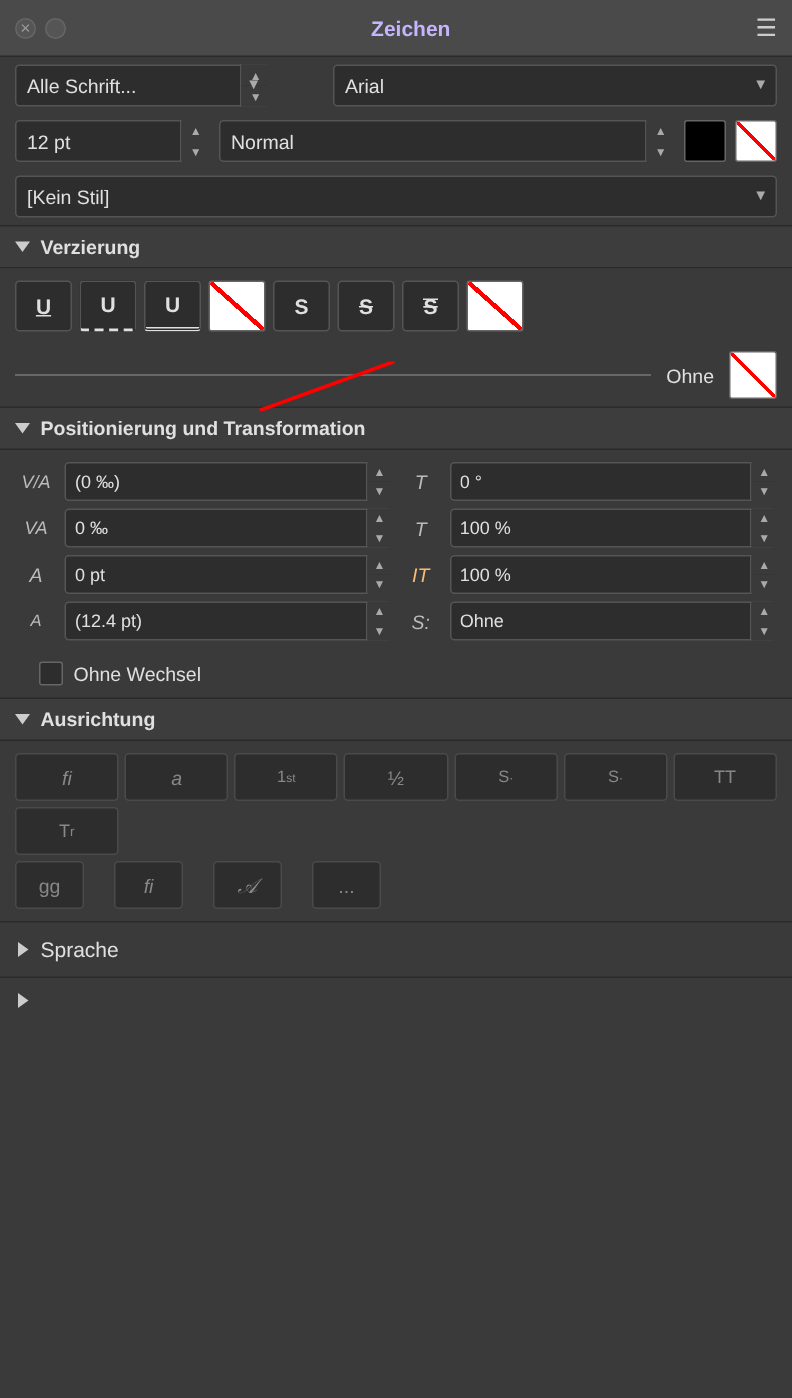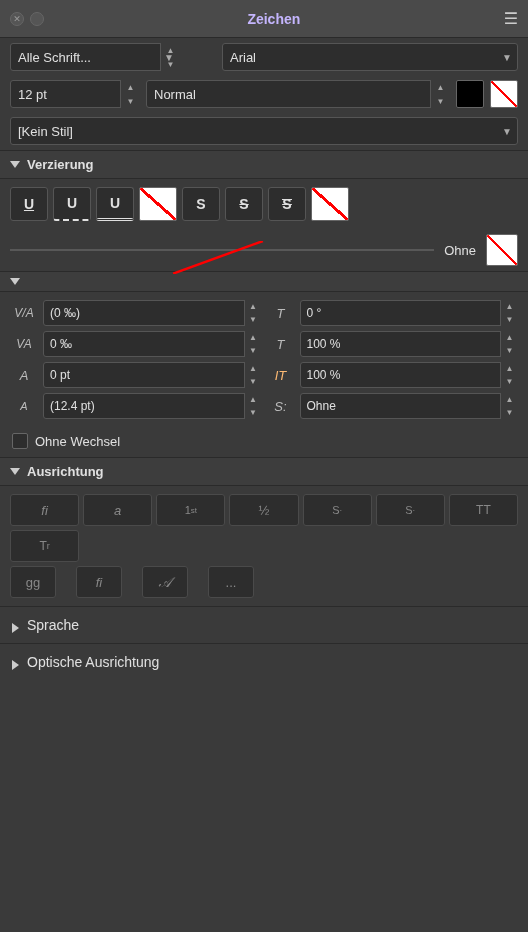--- a/index.html
+++ b/index.html
@@ -397,21 +397,21 @@
       font-size: 12px;
       height: 26px;
       appearance: none;
       cursor: pointer;
     }
 
     
     .checkbox-row {
       display: flex;
       align-items: center;
-      padding: 6px 12px 8px;
+      padding: 6px 26px 8px;
       gap: 7px;
       background: #3a3a3a;
     }
     .checkbox-box {
       width: 16px; height: 16px;
       background: #2d2d2d;
       border: 1px solid #666;
       border-radius: 2px;
       cursor: pointer;
       flex-shrink: 0;
@@ -438,21 +438,21 @@
       height: 32px;
       cursor: pointer;
       display: flex;
       align-items: center;
       justify-content: center;
     }
 
     
     .collapsed-section {
       display: flex;
-      align-items: flex-end;
+      align-items: center;
       padding: 10px 12px;
       background: #3a3a3a;
       border-top: 1px solid #2a2a2a;
       cursor: pointer;
       gap: 8px;
     }
     .collapsed-section-label {
       font-size: 14px;
       color: #e0e0e0;
       font-weight: 500;
@@ -545,20 +545,21 @@
     <svg class="ohne-diagonal" viewBox="0 0 260 20" preserveAspectRatio="none">
       <line x1="100" y1="20" x2="155" y2="0" stroke="red" stroke-width="1.5"></line>
     </svg>
   </div>
   <span class="ohne-label">Ohne</span>
   <div class="color-swatch-none" style="width: 32px; height: 32px;"></div>
 </div>
 
 <div class="section-header">
   <span class="triangle-down"></span>
+  <span class="section-header-label">Positionierung und Transformation</span>
 </div>
 
 <div class="pos-grid">
 
   <div class="pos-row-item">
     <span class="pos-icon" style="font-style:italic; font-size:12px; color:#bbb; white-space:nowrap;">V/A</span>
     <div class="pos-input-wrap">
       <input class="pos-input" type="text" value="(0 ‰)" style="">
       <div class="pos-arrows">
         <button class="arrow-btn">▲</button>
@@ -675,14 +676,13 @@
   <button class="typo-btn">...</button>
 </div>
 
 <div class="collapsed-section">
   <span class="triangle-right"></span>
   <span class="collapsed-section-label">Sprache</span>
 </div>
 
 <div class="collapsed-section" style="border-top: 1px solid #2a2a2a;">
   <span class="triangle-right"></span>
-  <span class="collapsed-section-label">Optische Ausrichtung</span>
 </div>
 
 </body></html>

